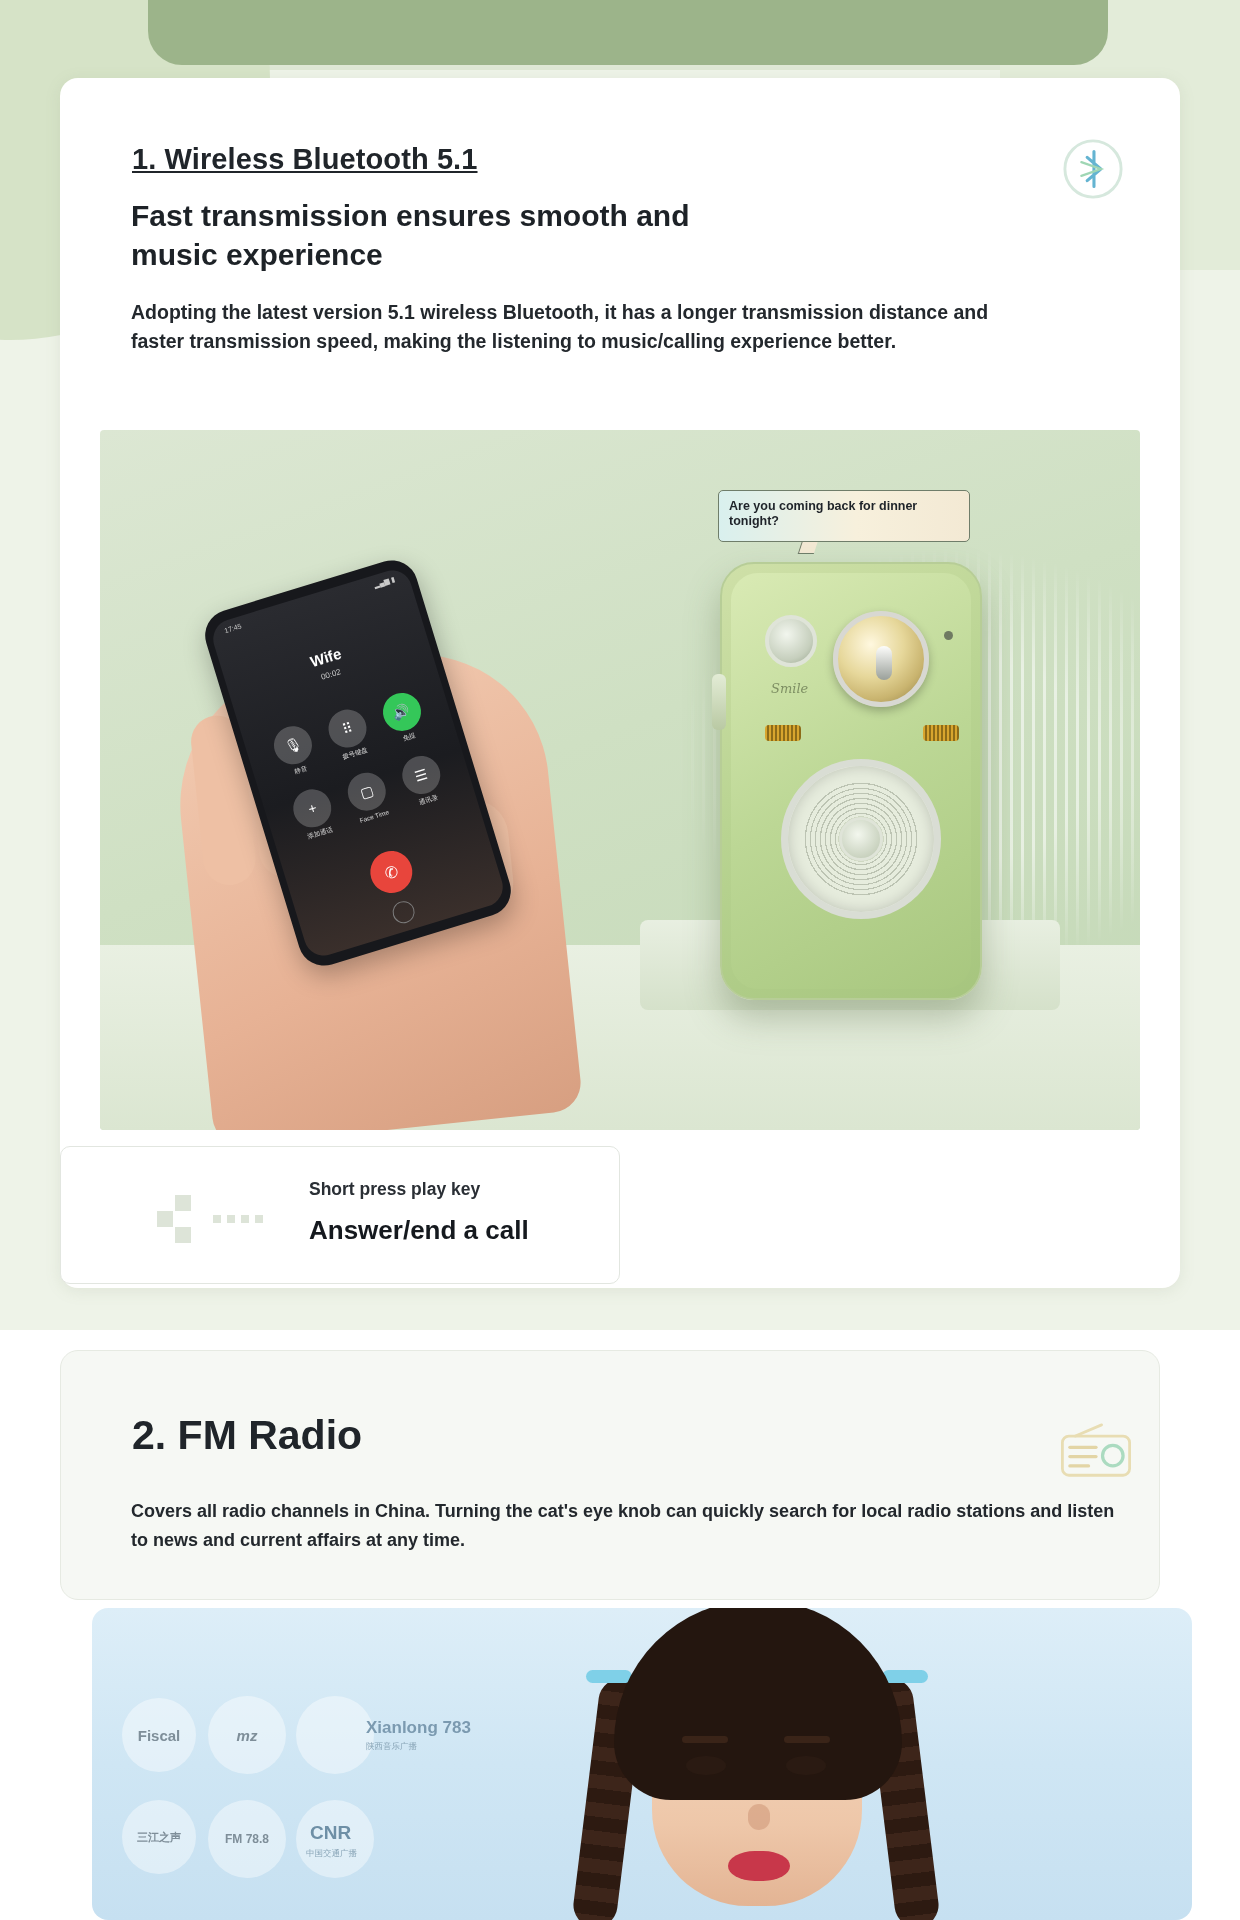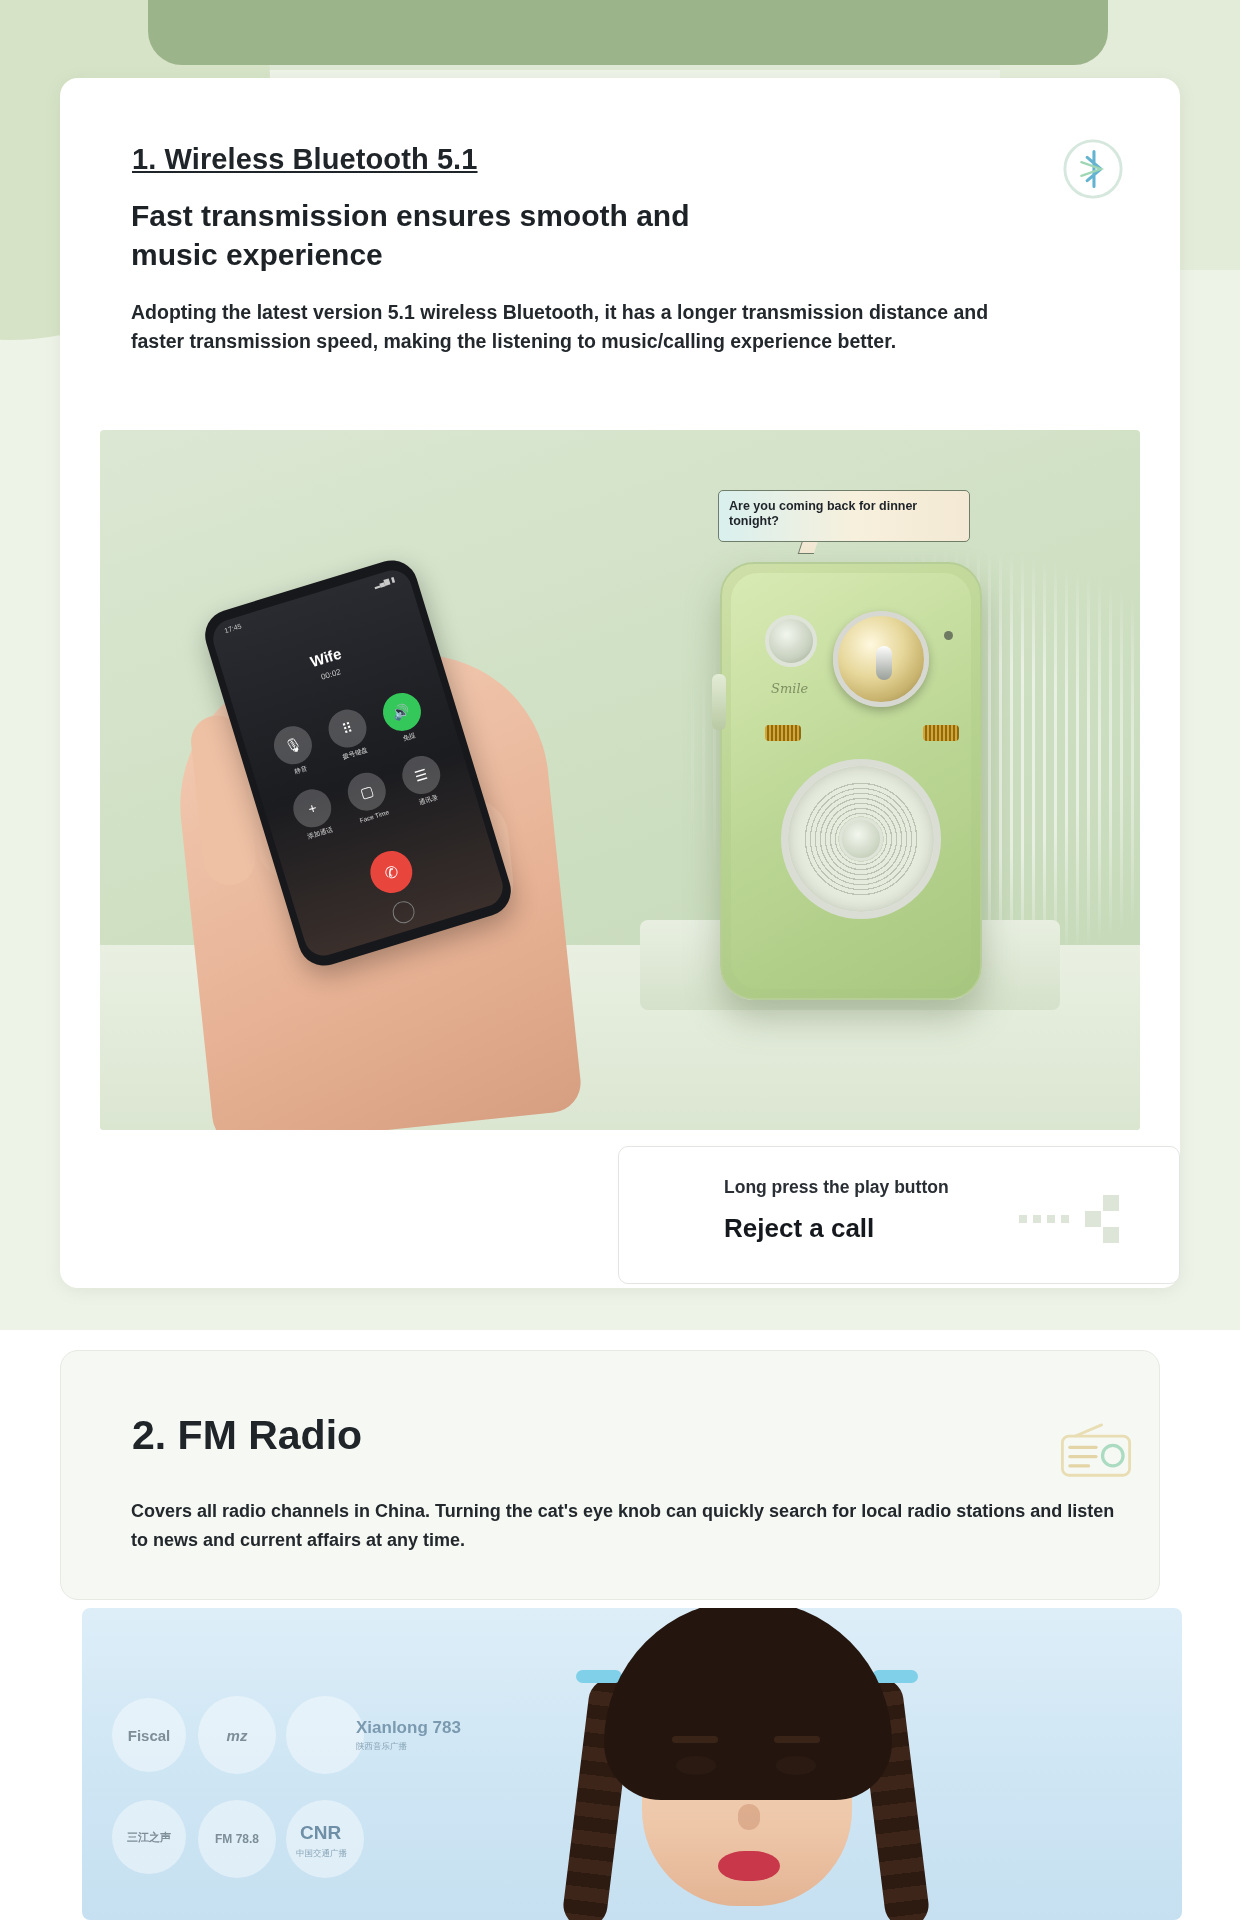--- a/index.html
+++ b/index.html
@@ -367,23 +367,23 @@
     width: 985px;
     font-size: 18px;
     line-height: 29px;
     font-weight: bold;
     color: #23282d;
   }
 
   
   .photo2 {
     position: absolute;
-    left: 82px; top: 1608px;
+    left: 92px; top: 1608px;
     width: 1100px; height: 312px;
-    border-radius: 8px;
+    border-radius: 16px;
     overflow: hidden;
     background: linear-gradient(180deg,#ddeef8 0%, #cfe6f4 50%, #c6e0f1 100%);
   }
   .radio-logo {
     position: absolute;
     border-radius: 50%;
     background: rgba(255,255,255,.42);
     display: flex; align-items: center; justify-content: center;
     font-size: 15px; font-weight: bold; color: #7e8e99;
     text-align: center;
@@ -544,34 +544,34 @@
         <div class="sp-script">Smile</div>
         <div class="sp-vent l"></div>
         <div class="sp-vent r"></div>
         <div class="sp-speaker"></div>
         <div class="sp-led"></div>
       </div>
       <div class="sp-side"></div>
     </div>
   </div>
 
-
-  <div class="strip" id="strip-right">
-    <div class="strip-sub">Long press the play button</div>
-    <div class="strip-main">Reject a call</div>
-    <div class="checkers" id="checkers-right">
-      <div class="chk" style="left:0px;  top:14px; width:8px;  height:8px;"></div>
-      <div class="chk" style="left:14px; top:14px; width:8px;  height:8px;"></div>
-      <div class="chk" style="left:28px; top:14px; width:8px;  height:8px;"></div>
-      <div class="chk" style="left:42px; top:14px; width:8px;  height:8px;"></div>
-      <div class="chk" style="left:66px; top:10px; width:16px; height:16px;"></div>
-      <div class="chk" style="left:84px; top:-6px; width:16px; height:16px;"></div>
-      <div class="chk" style="left:84px; top:26px; width:16px; height:16px;"></div>
+  <div class="strip" id="strip-left">
+    <div class="checkers" id="checkers-left">
+      <div class="chk" style="left:0px;  top:10px; width:16px; height:16px;"></div>
+      <div class="chk" style="left:18px; top:-6px; width:16px; height:16px;"></div>
+      <div class="chk" style="left:18px; top:26px; width:16px; height:16px;"></div>
+      <div class="chk" style="left:56px; top:14px; width:8px;  height:8px;"></div>
+      <div class="chk" style="left:70px; top:14px; width:8px;  height:8px;"></div>
+      <div class="chk" style="left:84px; top:14px; width:8px;  height:8px;"></div>
+      <div class="chk" style="left:98px; top:14px; width:8px;  height:8px;"></div>
     </div>
+    <div class="strip-sub">Short press play key</div>
+    <div class="strip-main">Answer/end a call</div>
   </div>
+
 
   <div class="card" id="card-radio"></div>
 
   <div class="section-title-2">2. FM Radio</div>
   <div class="body-copy-2">Covers all radio channels in China. Turning the cat's eye knob can quickly search for local radio stations and listen to news and current affairs at any time.</div>
 
   <svg class="corner-icon" id="radio-icon" viewBox="0 0 80 60">
     <rect x="4" y="14" width="72" height="42" rx="7" fill="none" stroke="#e6d9a8" stroke-width="3"></rect>
     <line x1="12" y1="26" x2="40" y2="26" stroke="#e0cf98" stroke-width="3.5" stroke-linecap="round"></line>
     <line x1="12" y1="36" x2="40" y2="36" stroke="#e0cf98" stroke-width="3.5" stroke-linecap="round"></line>

